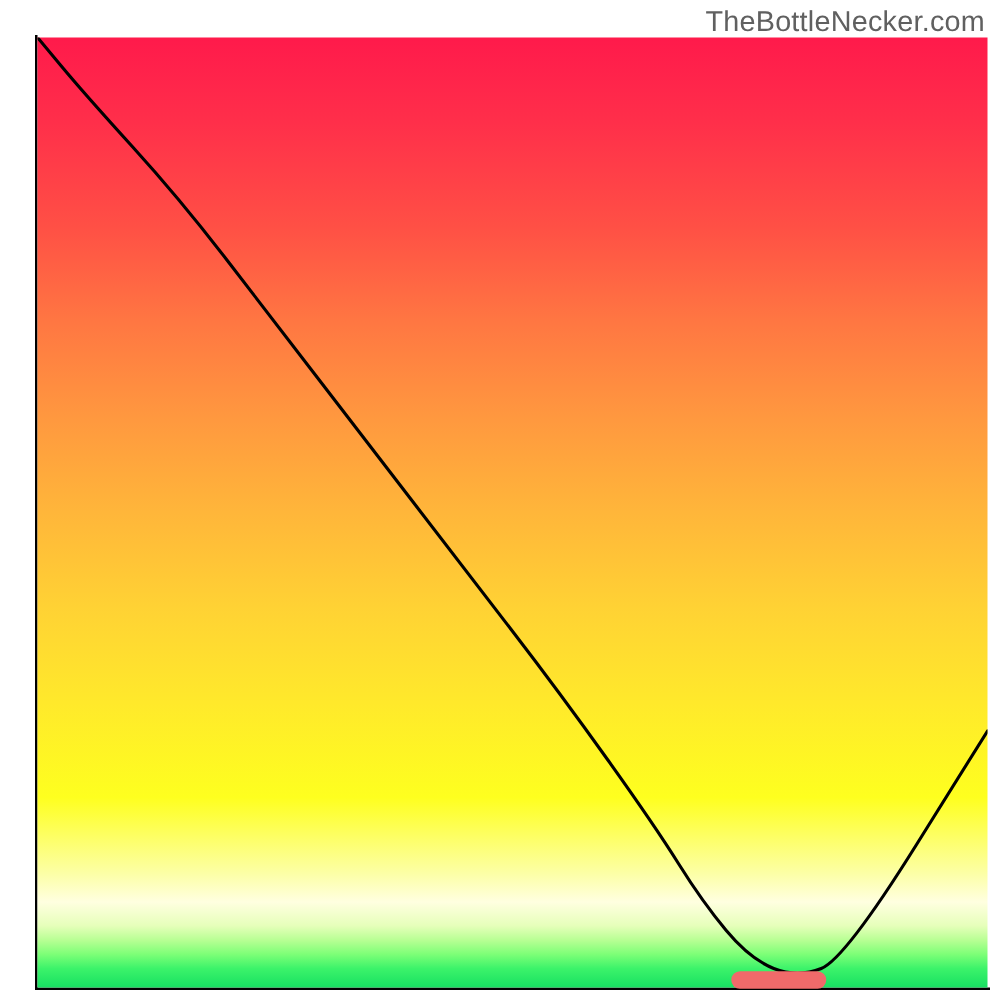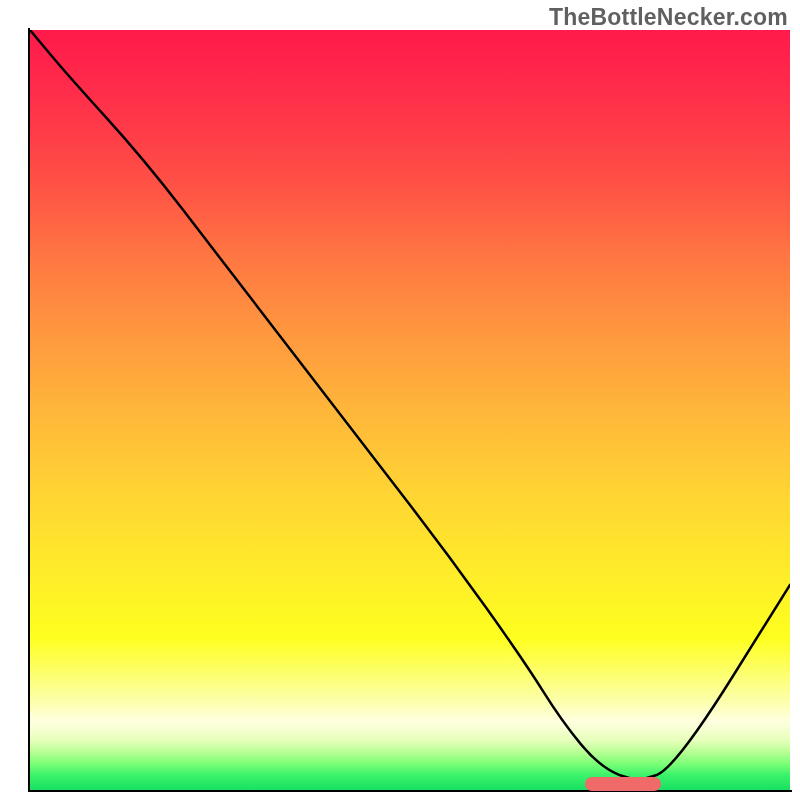--- a/index.html
+++ b/index.html
@@ -15,21 +15,21 @@
     position: relative;
     width: 800px;
     height: 800px;
   }
   .watermark {
     position: absolute;
     top: 4px;
     right: 12px;
     color: #606060;
     font-size: 23px;
-    font-weight: 700;
+    font-weight: 400;
     letter-spacing: 0.2px;
     user-select: none;
   }
   .plot {
     position: absolute;
     
     left: 30px;
     top: 30px;
     width: 760px;
     height: 760px;

